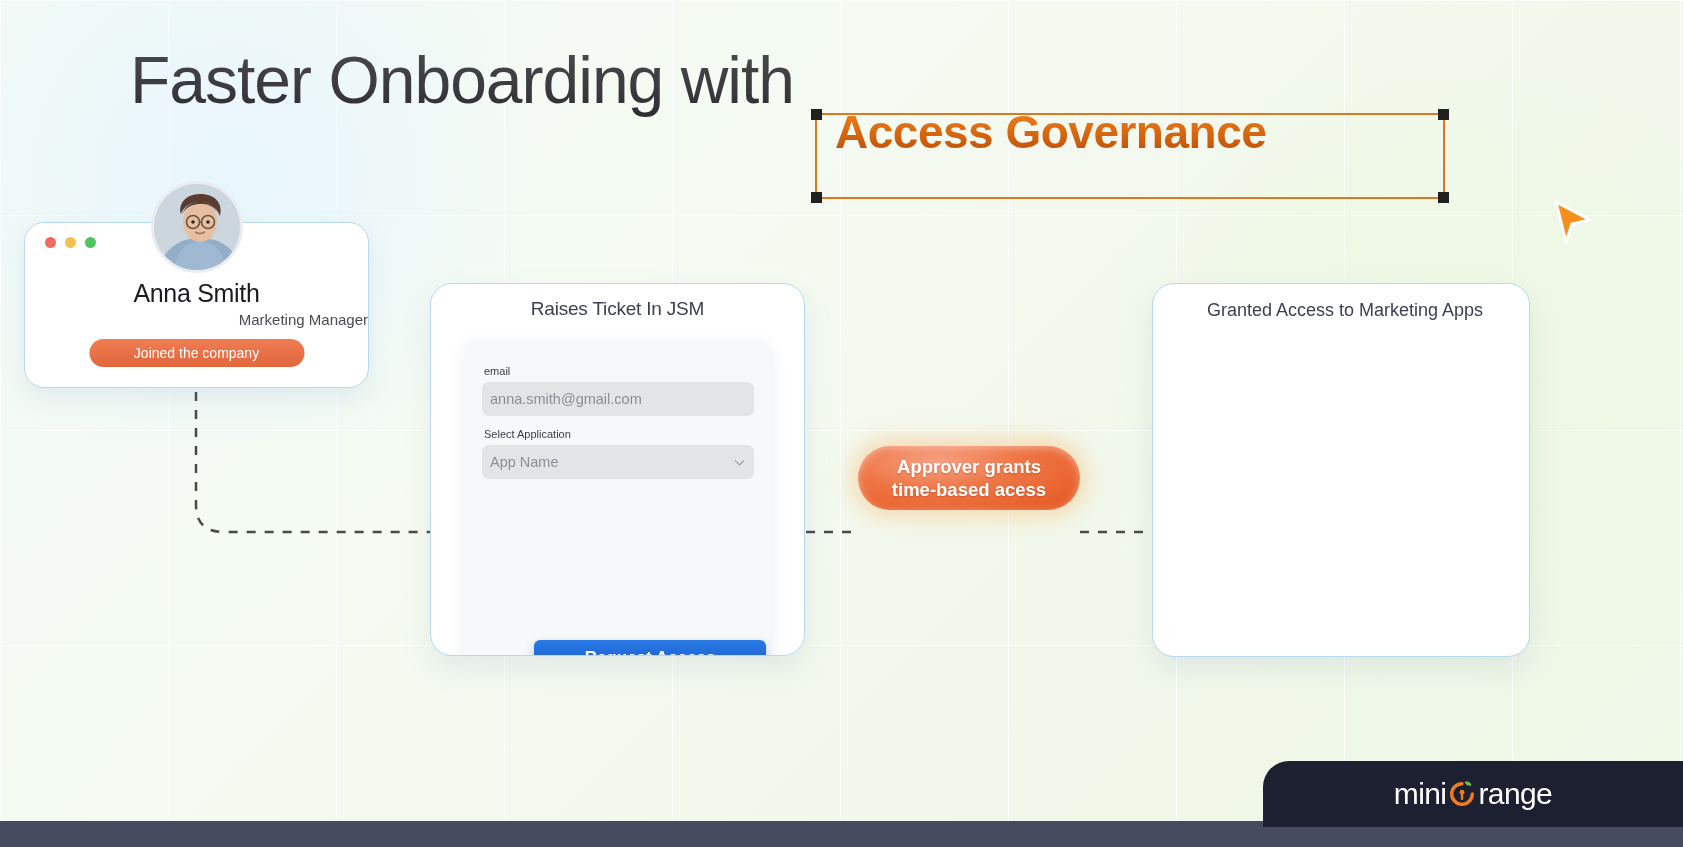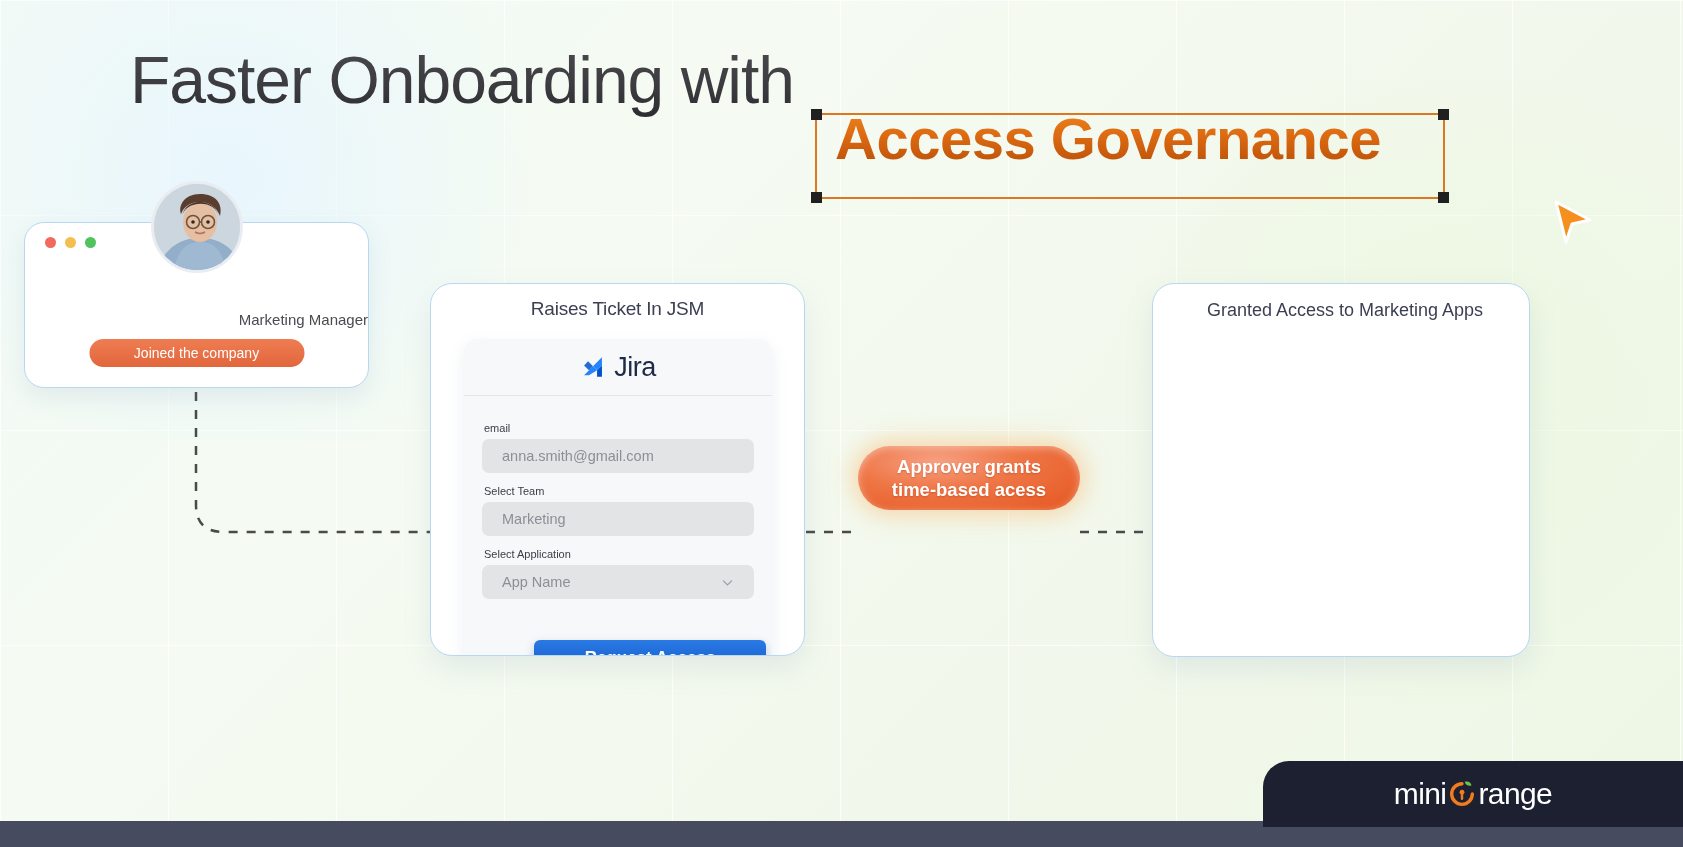--- a/index.html
+++ b/index.html
@@ -36,21 +36,21 @@
     white-space: nowrap;
   }
 
   
   #selbox {
     position: absolute; left: 815px; top: 113px; width: 630px; height: 86px;
     border: 2px solid #dd7722;
   }
   #selbox .accent-title {
     position: absolute; left: 18px; top: -10px;
-    font-size: 58px; font-weight: bold; letter-spacing: -0.5px; white-space: nowrap;
+    font-size: 46px; font-weight: bold; letter-spacing: -0.5px; white-space: nowrap;
     background: linear-gradient(180deg, #ef8b20 0%, #dd6a12 45%, #b44c06 100%);
     -webkit-background-clip: text; background-clip: text; color: transparent;
   }
   .handle { position: absolute; width: 11px; height: 11px; background: #202020; }
   .h-tl { left: -6px; top: -6px; }  .h-tr { right: -6px; top: -6px; }
   .h-bl { left: -6px; bottom: -6px; } .h-br { right: -6px; bottom: -6px; }
 
   #cursor { position: absolute; left: 1552px; top: 198px; width: 44px; height: 48px; }
 
   
@@ -100,21 +100,21 @@
     box-shadow: 0 6px 16px rgba(130,150,170,0.16); overflow:hidden;
   }
   #jira-header {
     height:57px; display:flex; align-items:center; justify-content:center; gap:8px;
     border-bottom:1px solid #e4e6ea; background:#f7f8f9;
   }
   #jira-header .jira-word { font-size:27px; color:#1e2b46; letter-spacing:-0.5px; }
   .field-label { font-size:11px; color:#3a3d44; margin:12px 0 5px 2px; }
   .field-box {
     height:34px; background:#e3e4e6; border-radius:7px;
-    display:flex; align-items:center; padding:0 20px;
+    display:flex; align-items:center; padding:0 8px;
     font-size:14.5px; color:#8c8f95;
   }
   #jira-form { padding:14px 18px 0 18px; }
   #jira-form .grp { margin-bottom:9px; }
   #request-access-btn {
     position:absolute; left:70px; bottom:-6px; width:232px; height:35px;
     background: linear-gradient(180deg,#2a7ae4 0%,#1256c8 100%);
     border-radius:6px; color:#fff; font-size:17px; font-weight:bold;
     display:flex; align-items:center; justify-content:center;
     box-shadow: 0 4px 10px rgba(25,80,190,0.28);
@@ -193,44 +193,32 @@
       <path d="M28 34 C28 16 64 14 64 34 C64 26 58 18 46 18 C34 18 28 26 28 34Z" fill="#4a3328"></path>
       <path d="M27 30 C24 22 30 10 46 10 C62 10 69 20 66 32 C62 22 54 18 46 18 C37 18 30 22 27 30Z" fill="#5a3d2e"></path>
       <circle cx="39" cy="38" r="6.5" fill="none" stroke="#6b5542" stroke-width="1.6"></circle>
       <circle cx="54" cy="38" r="6.5" fill="none" stroke="#6b5542" stroke-width="1.6"></circle>
       <line x1="45.5" y1="38" x2="47.5" y2="38" stroke="#6b5542" stroke-width="1.6"></line>
       <circle cx="39" cy="38" r="1.8" fill="#33251c"></circle>
       <circle cx="54" cy="38" r="1.8" fill="#33251c"></circle>
       <path d="M41 48 Q46 51 51 48" stroke="#b3705c" stroke-width="1.6" fill="none"></path>
     </svg>
   </div>
+  <div class="pname">Anna Smith</div>
   <div class="prole">Marketing Manager</div>
   <div id="joined-badge">Joined the company</div>
 </div>
 
 <div id="jsm-card">
   <div class="jsm-title">Raises Ticket In JSM</div>
   <div id="jira-panel">
-    <div id="jira-header">
-      <svg width="26" height="26" viewBox="0 0 32 32">
-        <path d="M27 4 L16 15 L21 20 L27 14 Z" fill="#2684ff"></path>
-        <path d="M16 15 L5 26 L11 26 L21 20 Z" fill="#2684ff"></path>
-        <path d="M21 20 L21 28 L27 28 L27 14 Z" fill="#0052cc"></path>
-        <path d="M16 15 L10 9 L5 14 L11 20 Z" fill="#0052cc" opacity="0.85"></path>
-      </svg>
-      <span class="jira-word">Jira</span>
-    </div>
     <div id="jira-form">
       <div class="grp">
         <div class="field-label">email</div>
         <div class="field-box">anna.smith@gmail.com</div>
-      </div>
-      <div class="grp">
-        <div class="field-label">Select Team</div>
-        <div class="field-box">Marketing</div>
       </div>
       <div class="grp">
         <div class="field-label">Select Application</div>
         <div class="field-box" style="justify-content:space-between">
           <span>App Name</span>
           <svg width="13" height="13" viewBox="0 0 16 16">
             <path d="M3 6 L8 11 L13 6" fill="none" stroke="#9aa0a6" stroke-width="1.6" stroke-linecap="round"></path>
           </svg>
         </div>
       </div>

